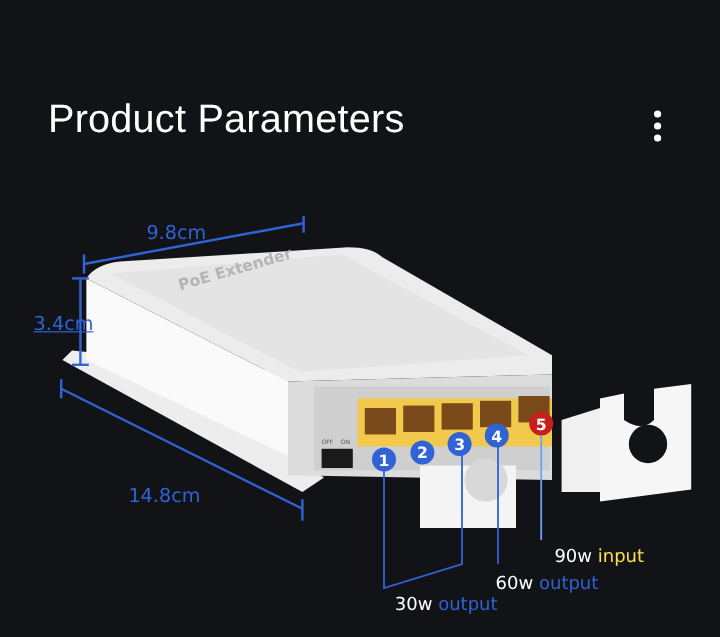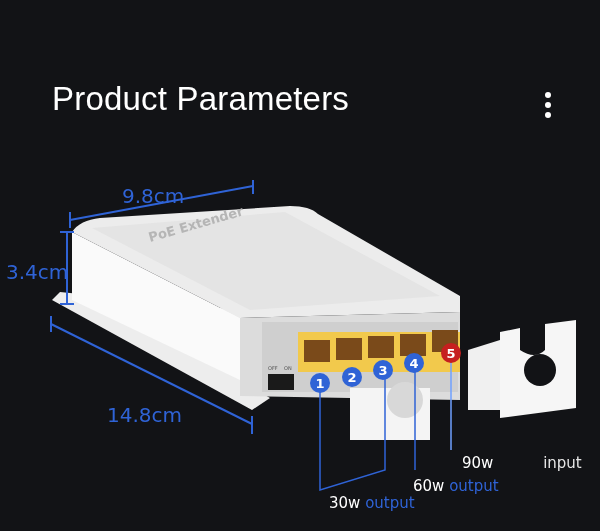--- a/index.html
+++ b/index.html
@@ -1,23 +1,23 @@
 <!DOCTYPE html>
 <html><head>
 <meta charset="utf-8">
 <style>
   html, body { margin:0; padding:0; }
   body { width:600px; height:531px; background:#121316; overflow:hidden; position:relative; font-family:"DejaVu Sans", sans-serif; }
-  .title { position:absolute; left:52px; top:80px; color:#fff; font-size:33px; font-family:"Liberation Sans", sans-serif; letter-spacing:0.2px; }
+  .title { position:absolute; left:40px; top:80px; color:#fff; font-size:33px; font-family:"Liberation Sans", sans-serif; letter-spacing:0.2px; }
   .menu { position:absolute; left:540px; top:92px; width:16px; height:30px; cursor:pointer; }
   .menu span { display:block; width:6px; height:6px; border-radius:50%; background:#fff; margin:0 auto 4px; }
-  .dim { position:absolute; color:#2f63d6; font-size:20px; font-family:"DejaVu Sans", sans-serif; }
+  .dim { position:absolute; color:#2f63d6; font-size:16px; font-family:"DejaVu Sans", sans-serif; }
   .lbl { position:absolute; color:#fff; font-size:15px; font-family:"DejaVu Sans", sans-serif; white-space:nowrap; }
   .lbl .blue { color:#2f63d6; }
-  .lbl .red { color:#e5e5e5;margin-left:45px; }
+  .lbl .red { color:#fde047; }
   svg.scene { position:absolute; left:0; top:0; }
 </style>
 </head>
 <body>
 
 <div class="title">Product Parameters</div>
 <div class="menu">
     <span></span>
     <span></span>
     <span></span>
@@ -81,21 +81,21 @@
     <circle cx="383" cy="370" r="10" fill="#2f63d6"></circle>
       <text x="383" y="375">3</text>
     <circle cx="414" cy="363" r="10" fill="#2f63d6"></circle>
       <text x="414" y="368">4</text>
     <circle cx="451" cy="353" r="10" fill="#c61f1f"></circle>
       <text x="451" y="358">5</text>
   </g>
 </svg>
 
 <div class="dim" style="left:122px;top:184px;">9.8cm</div>
-<div class="dim" style="left:6px;top:260px;">3.4cm</div>
+<div class="dim" style="left:28px;top:260px;text-decoration:underline;">3.4cm</div>
 <div class="dim" style="left:107px;top:403px;">14.8cm</div>
 
 <div class="lbl" style="left:462px;top:454px;">
   <span>90w</span> <span class="red">input</span>
 </div>
 <div class="lbl" style="left:413px;top:477px;text-align:right;">
   <span>60w</span> <span class="blue">output</span>
 </div>
 <div class="lbl" style="left:329px;top:494px;">
   <span>30w</span> <span class="blue">output</span>

